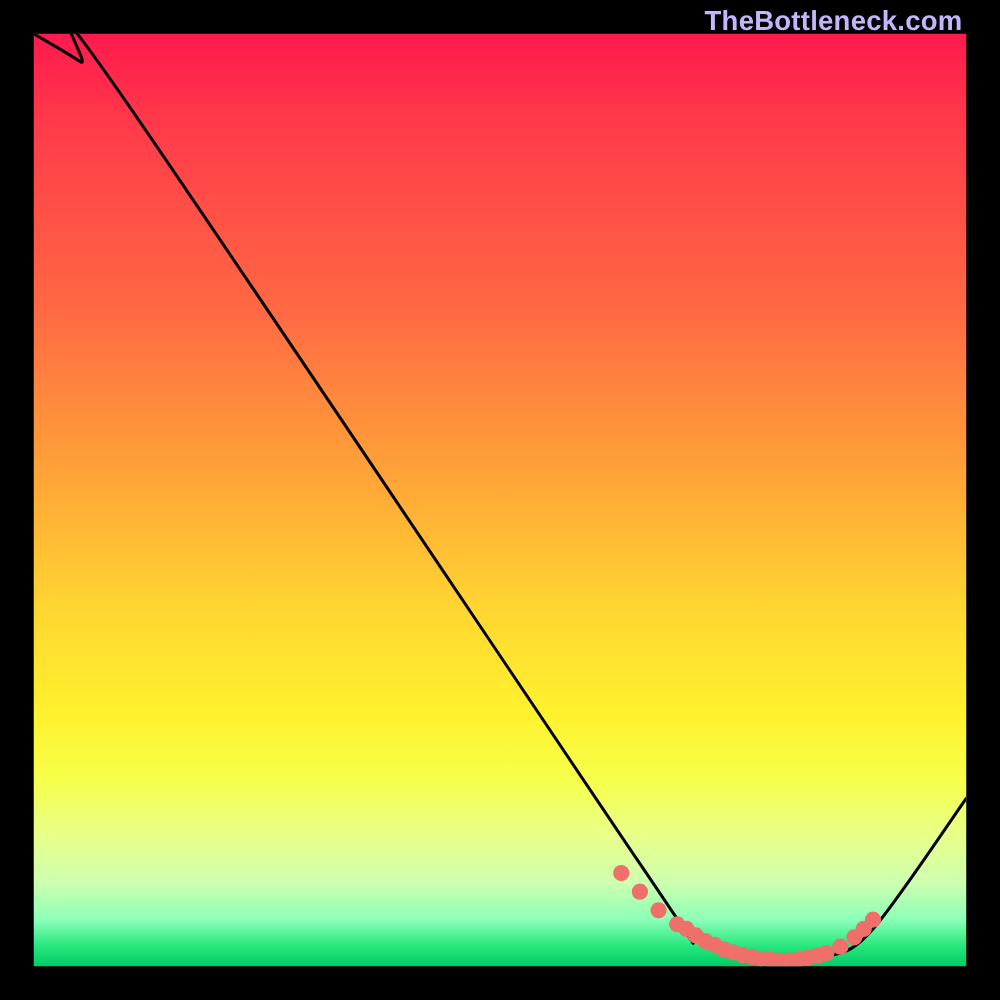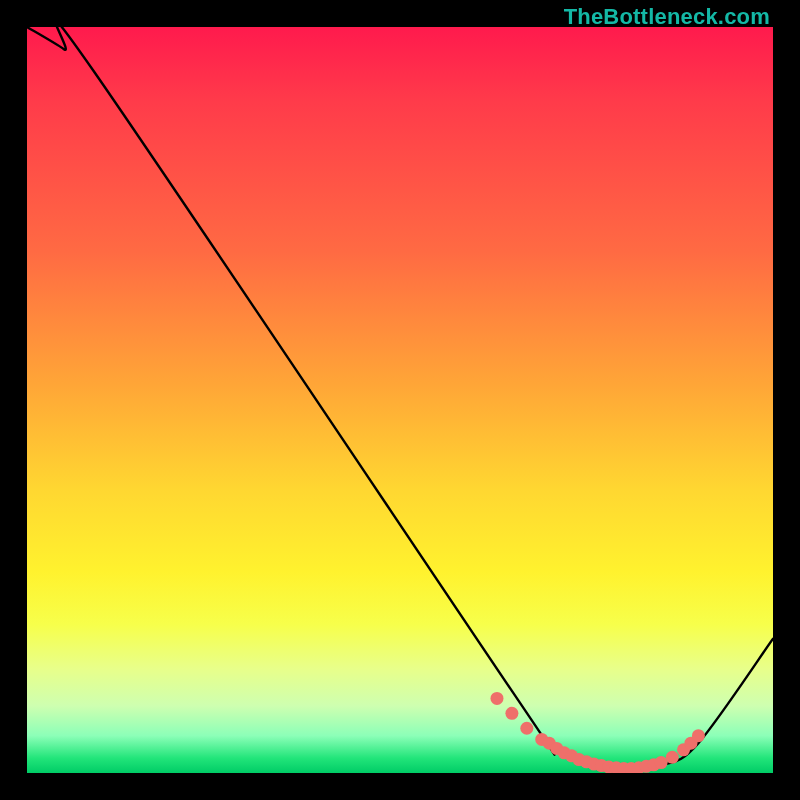--- a/index.html
+++ b/index.html
@@ -45,21 +45,21 @@
     );
   }
   .curve-svg {
     position: absolute;
     inset: 0;
   }
   .watermark {
     position: absolute;
     top: 4px;
     right: 30px;
-    color: #14b8a6;
+    color: #c4b5fd;
     font-size: 22px;
     font-weight: 600;
     letter-spacing: 0.2px;
     user-select: none;
   }
 </style>
 </head>
 <body>
 
 <div class="stage">

